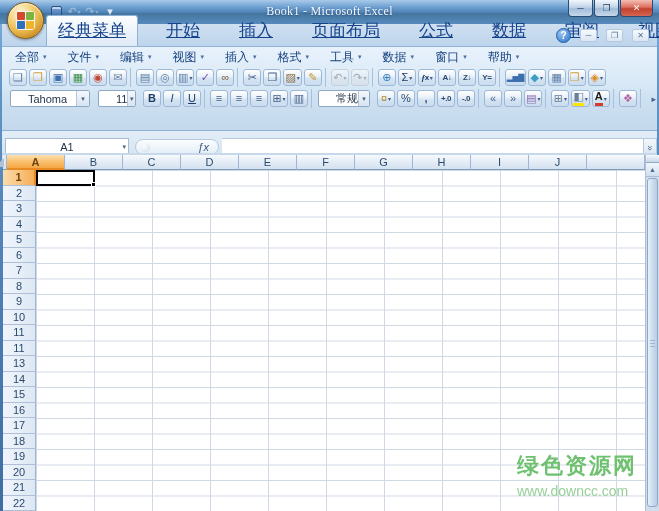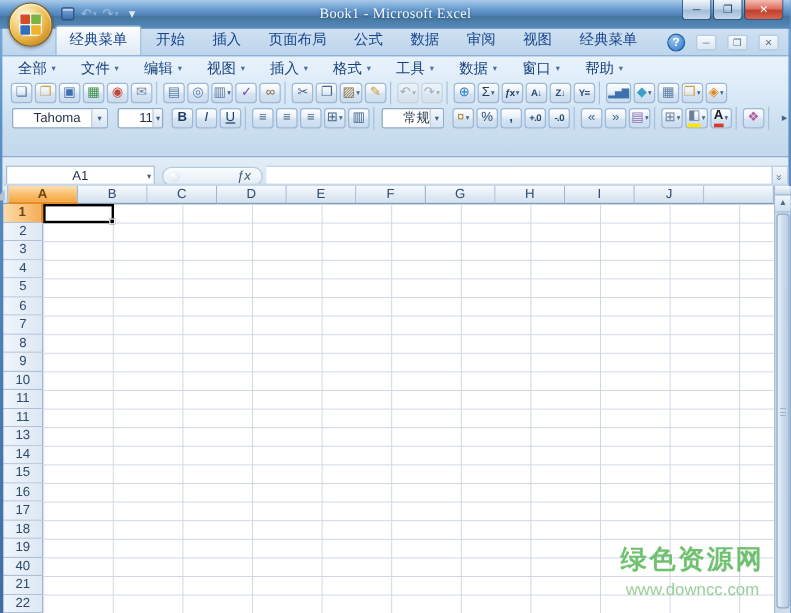--- a/index.html
+++ b/index.html
@@ -34,22 +34,22 @@
     font-size:11px; color:#dce9f7; cursor:pointer; }
   .qat-btn .bcaret { font-size:6px; margin-left:1px; color:#c6d8ea; }
   .qat-btn.disabled { opacity:.5; }
   .qat-save { width:11px; height:11px; background:linear-gradient(#7ea7d8,#3e6fae); border:1px solid #2a4e7e;
     border-radius:2px; box-shadow:inset 0 2px 0 rgba(255,255,255,.55); }
 
   
   .tabstrip { position:absolute; top:24px; left:2px; right:2px; height:23px;
     background:linear-gradient(180deg,#cfe0f1,#bdd5ec); border-bottom:1px solid #96b4d4; }
   .ribbon-tabs { position:absolute; left:44px; bottom:0; display:flex; align-items:flex-end; height:22px; }
-  .tab { padding:3px 11px 4px 11px; font-size:12px; color:#15428b; margin-right:1px; border-radius:3px 3px 0 0;
-    cursor:pointer; white-space:nowrap; }
+  .tab { padding:3px 11px 4px 11px; font-size:17px; color:#15428b; margin-right:17px; border-radius:3px 3px 0 0;
+    cursor:pointer; white-space:nowrap;text-decoration:underline; }
   .tab.active { background:linear-gradient(#fdfeff,#eaf2fa 60%,#dfeaf6); border:1px solid #8db2d5; border-bottom:none;
     color:#15428b; }
   .ribbon-right { position:absolute; right:8px; top:4px; display:flex; align-items:center; gap:9px; }
   .help-circle { width:15px; height:15px; border-radius:50%; background:radial-gradient(circle at 35% 30%,#9cc4ef,#2a76c9);
     border:1px solid #1d5ba3; color:#fff; font-size:10px; font-weight:bold; display:flex; align-items:center;
     justify-content:center; cursor:pointer; }
   .doc-btn { width:17px; height:13px; display:flex; align-items:center; justify-content:center; font-size:8px;
     color:#53708f; background:linear-gradient(#f6fafd,#dae6f2); border:1px solid #b6c9de; border-radius:2px; cursor:pointer; }
 
   
@@ -123,21 +123,21 @@
   .vscroll { position:absolute; top:155px; right:0; width:14px; bottom:0; background:#cfdded; border-left:1px solid #aebfd6; }
   .v-split { height:8px; background:linear-gradient(#f4f8fc,#c8d8ea); border-bottom:1px solid #93a9c3; cursor:row-resize; }
   .v-up { height:14px; display:flex; align-items:center; justify-content:center; font-size:7px; color:#4a6a8f;
     background:linear-gradient(#f0f6fb,#cfdfee); border-bottom:1px solid #a9bcd4; cursor:pointer; }
   .v-thumb { position:absolute; top:23px; bottom:4px; left:1px; right:1px; border-radius:3px;
     background:linear-gradient(90deg,#e9f1f9,#c7d9ec 60%,#b8cde4); border:1px solid #8fa8c4; cursor:grab; }
   .v-grip { position:absolute; left:2px; right:2px; top:50%; height:7px; margin-top:-3px;
     background:repeating-linear-gradient(#9fb6d2 0 1px,transparent 1px 3px); }
 
   
-  .watermark { position:absolute; right:22px; bottom:12px; text-align:center; z-index:5; pointer-events:none; }
+  .watermark { position:absolute; right:22px; bottom:12px; text-align:left; z-index:5; pointer-events:none; }
   .wm1 { font-size:22px; font-weight:bold; letter-spacing:2px; }
   .wm2 { font-size:14px; margin-top:2px; }
 </style>
 </head>
 <body>
 
 <div class="stage">
 
   <div class="titlebar">
     <div class="qat" id="qat">
@@ -498,21 +498,21 @@
           <div class="row-h">10</div>
           <div class="row-h">11</div>
           <div class="row-h">11</div>
           <div class="row-h">13</div>
           <div class="row-h">14</div>
           <div class="row-h">15</div>
           <div class="row-h">16</div>
           <div class="row-h">17</div>
           <div class="row-h">18</div>
           <div class="row-h">19</div>
-          <div class="row-h">40</div>
+          <div class="row-h">20</div>
           <div class="row-h">21</div>
           <div class="row-h">22</div>
         </div>
       <div class="cells">
         <div class="active-cell">
           <div class="fill-handle"></div>
         </div>
       </div>
     </div>
   </div>

